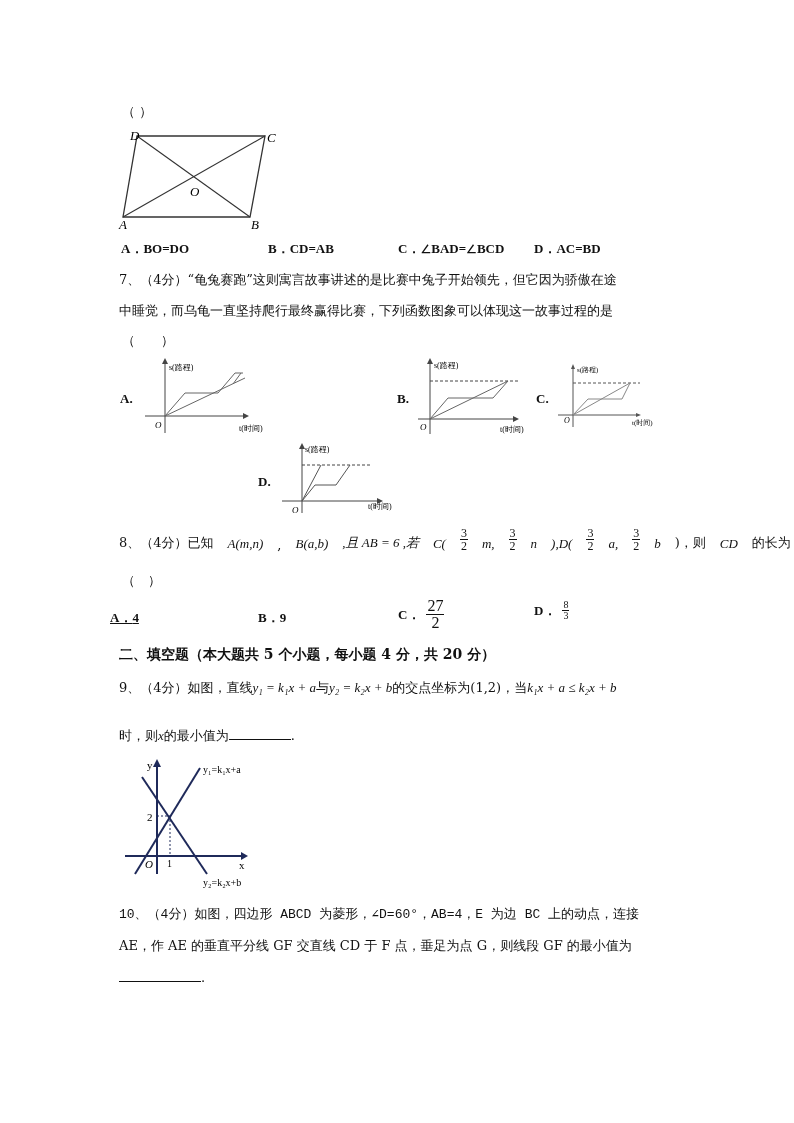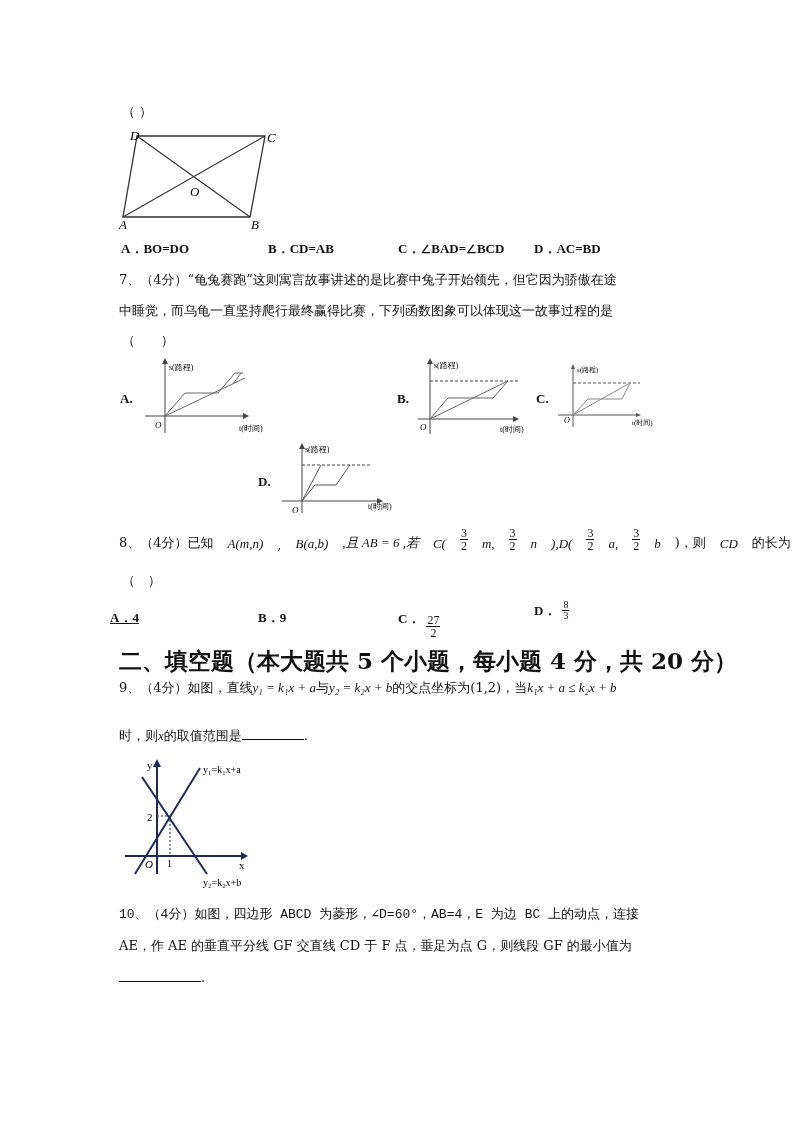--- a/index.html
+++ b/index.html
@@ -1,21 +1,21 @@
 <!DOCTYPE html>
 <html><head>
 <meta charset="utf-8">
 <style>
   html, body { margin:0; padding:0; background:#fff; }
   body { width:794px; height:1123px; position:relative; overflow:hidden;
          font-family: "DejaVu Serif", "Liberation Serif", serif; color:#111; }
   .abs { position:absolute; }
   .txt { font-size:13px; white-space:nowrap; }
   .opt { font-size:13px; font-weight:bold; font-family:"Liberation Serif", serif; }
-  .heading { font-size:23px; font-weight:bold; white-space:nowrap; }
+  .heading { font-size:14px; font-weight:bold; white-space:nowrap; }
   .ital { font-style:italic; font-family:"Liberation Serif", serif; }
   .frac { display:inline-flex; flex-direction:column; align-items:center; vertical-align:middle; font-family:"Liberation Serif", serif; line-height:1; }
   .frac .num { border-bottom:1px solid #111; padding:0 1px; }
   .blank { display:inline-block; border-bottom:1px solid #111; height:12px; }
   svg text { font-family:"Liberation Serif", serif; }
 </style>
 </head>
 <body>
 
 <div class="abs txt" style="left:122px;top:103px;">（ ）</div>
@@ -124,40 +124,40 @@
   <span class="ital">b</span>
   <span>)，则</span>
   <span class="ital">CD</span>
   <span>的长为</span>
 </div>
 <div class="abs txt" style="left:122px;top:572px;">（　）</div>
 <div class="abs opt" style="left:110px;top:609px;text-decoration:underline;"><span>A．</span><span>4</span></div>
 <div class="abs opt" style="left:258px;top:609px;"><span>B．</span><span>9</span></div>
 <div class="abs opt" style="left:398px;top:598px;display:flex;align-items:center;gap:6px;">
   <span>C．</span>
-  <span class="frac" style="font-weight:normal;font-size:12px;margin-top:16px;">
+  <span class="frac" style="font-weight:normal;font-size:16px;">
       <span class="num">27</span>
       <span>2</span>
     </span>
 </div>
 <div class="abs opt" style="left:534px;top:600px;display:flex;align-items:center;gap:6px;">
   <span>D．</span>
   <span class="frac" style="font-weight:normal;font-size:10px;">
       <span class="num">8</span>
       <span>3</span>
     </span>
 </div>
 
 <div class="abs heading" style="left:119px;top:646px;">二、填空题（本大题共 5 个小题，每小题 4 分，共 20 分）</div>
 
 <div class="abs txt" style="left:119px;top:679px;">
   <span>9、（4分）如图，直线</span><span class="ital">y₁ = k₁x + a</span><span>与</span><span class="ital">y₂ = k₂x + b</span><span>的交点坐标为</span><span>(1,2)</span><span>，当</span><span class="ital">k₁x + a ≤ k₂x + b</span>
 </div>
 <div class="abs txt" style="left:119px;top:727px;">
-  <span>时，则</span><span class="ital">x</span><span>的取值范围是</span><span class="blank" style="width:62px;"></span><span>.</span>
+  <span>时，则</span><span class="ital">x</span><span>的最小值为</span><span class="blank" style="width:62px;"></span><span>.</span>
 </div>
 <svg class="abs" style="left:115px;top:757px;" width="170" height="132">
   <line x1="10" y1="99" x2="128" y2="99" stroke="#1f2a5a" stroke-width="2"></line>
   <polygon points="126,95 133,99 126,103" fill="#1f2a5a"></polygon>
   <line x1="42" y1="6" x2="42" y2="117" stroke="#1f2a5a" stroke-width="2"></line>
   <polygon points="38,10 42,2 46,10" fill="#1f2a5a"></polygon>
   <line x1="20" y1="117" x2="85" y2="11" stroke="#1f2a5a" stroke-width="2"></line>
   <line x1="27" y1="20" x2="92" y2="117" stroke="#1f2a5a" stroke-width="2"></line>
   <line x1="42" y1="59" x2="55" y2="59" stroke="#1f2a5a" stroke-width="1" stroke-dasharray="2,2"></line>
   <line x1="55" y1="59" x2="55" y2="99" stroke="#1f2a5a" stroke-width="1" stroke-dasharray="2,2"></line>

